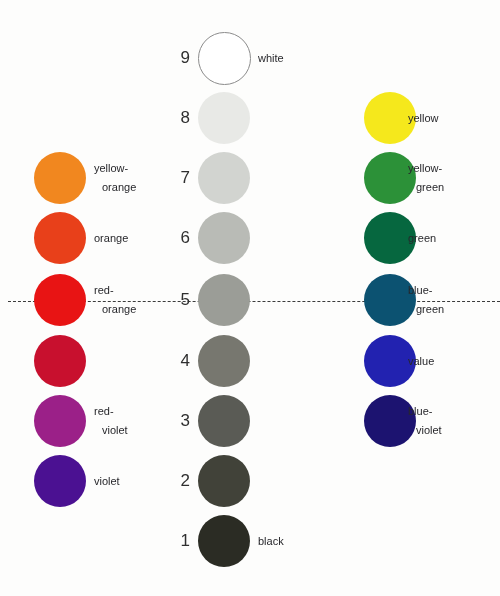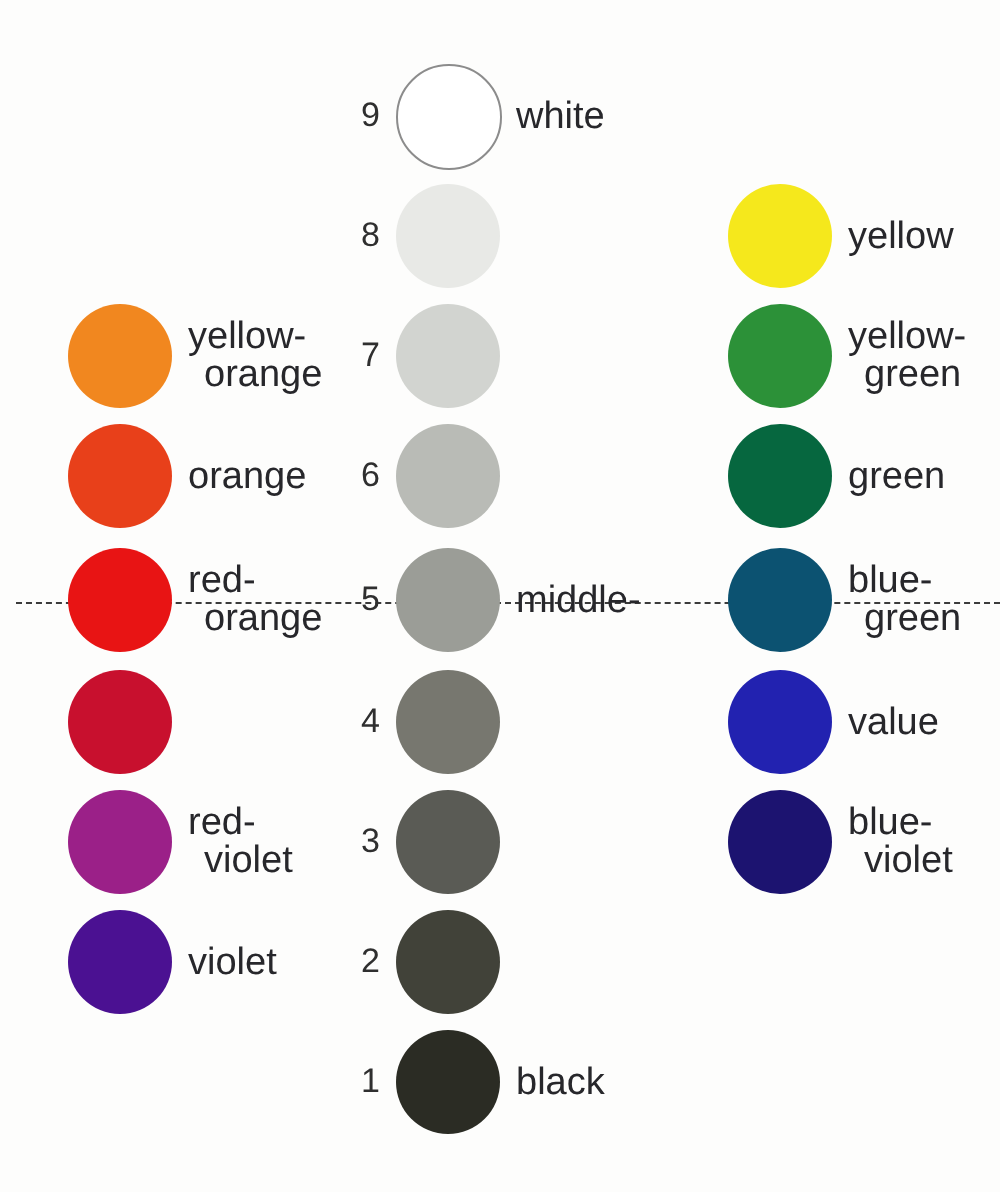--- a/index.html
+++ b/index.html
@@ -65,34 +65,34 @@
     line-height: 52px;
     text-align: right;
     font-size: 17px;
     color: #2f2f2f;
     z-index: 3;
   }
 
   
   .label {
     position: absolute;
-    font-size: 19px;
+    font-size: 11px;
     line-height: 19px;
     color: #27272b;
     top: 2px;
     height: 52px;
     display: flex;
     flex-direction: column;
     justify-content: center;
     z-index: 3;
     white-space: pre-line;
   }
   .label.left-label   { left: 94px;  width: 78px; }
   .label.center-label { left: 258px; width: 104px; }
-  .label.right-label  { left: 424px; width: 76px; justify-content: center; }
+  .label.right-label  { left: 408px; width: 76px; justify-content: center; }
 
   .label .l2 { display: block; }
   .label.indent-second .l2 { padding-left: 8px; }
 </style>
 </head>
 <body>
 
 <div id="chart-root">
   <div class="value-line" style="top: 301px;"></div>
   <div id="rows-container">
@@ -121,21 +121,21 @@
         <div class="label left-label"><span>orange</span></div>
         <div class="swatch center" style="background: rgb(185, 187, 182);"></div>
         <div class="swatch right" style="background: rgb(6, 103, 63);"></div>
         <div class="label right-label"><span>green</span></div>
       </div>
       <div class="row" style="top: 272px;">
         <div class="step-number">5</div>
         <div class="swatch left" style="background: rgb(232, 20, 20);"></div>
         <div class="label left-label indent-second"><span>red-</span><span class="l2">orange</span></div>
         <div class="swatch center" style="background: rgb(155, 157, 151);"></div>
-        <div class="label center-label indent-second"><span>middle-</span></div>
+        <div class="label center-label indent-second"></div>
         <div class="swatch right" style="background: rgb(12, 82, 113);"></div>
         <div class="label right-label indent-second"><span>blue-</span><span class="l2">green</span></div>
       </div>
       <div class="row" style="top: 333px;">
         <div class="step-number">4</div>
         <div class="swatch left" style="background: rgb(200, 16, 46);"></div>
         <div class="swatch center" style="background: rgb(119, 119, 111);"></div>
         <div class="swatch right" style="background: rgb(34, 34, 176);"></div>
         <div class="label right-label"><span>value</span></div>
       </div>

